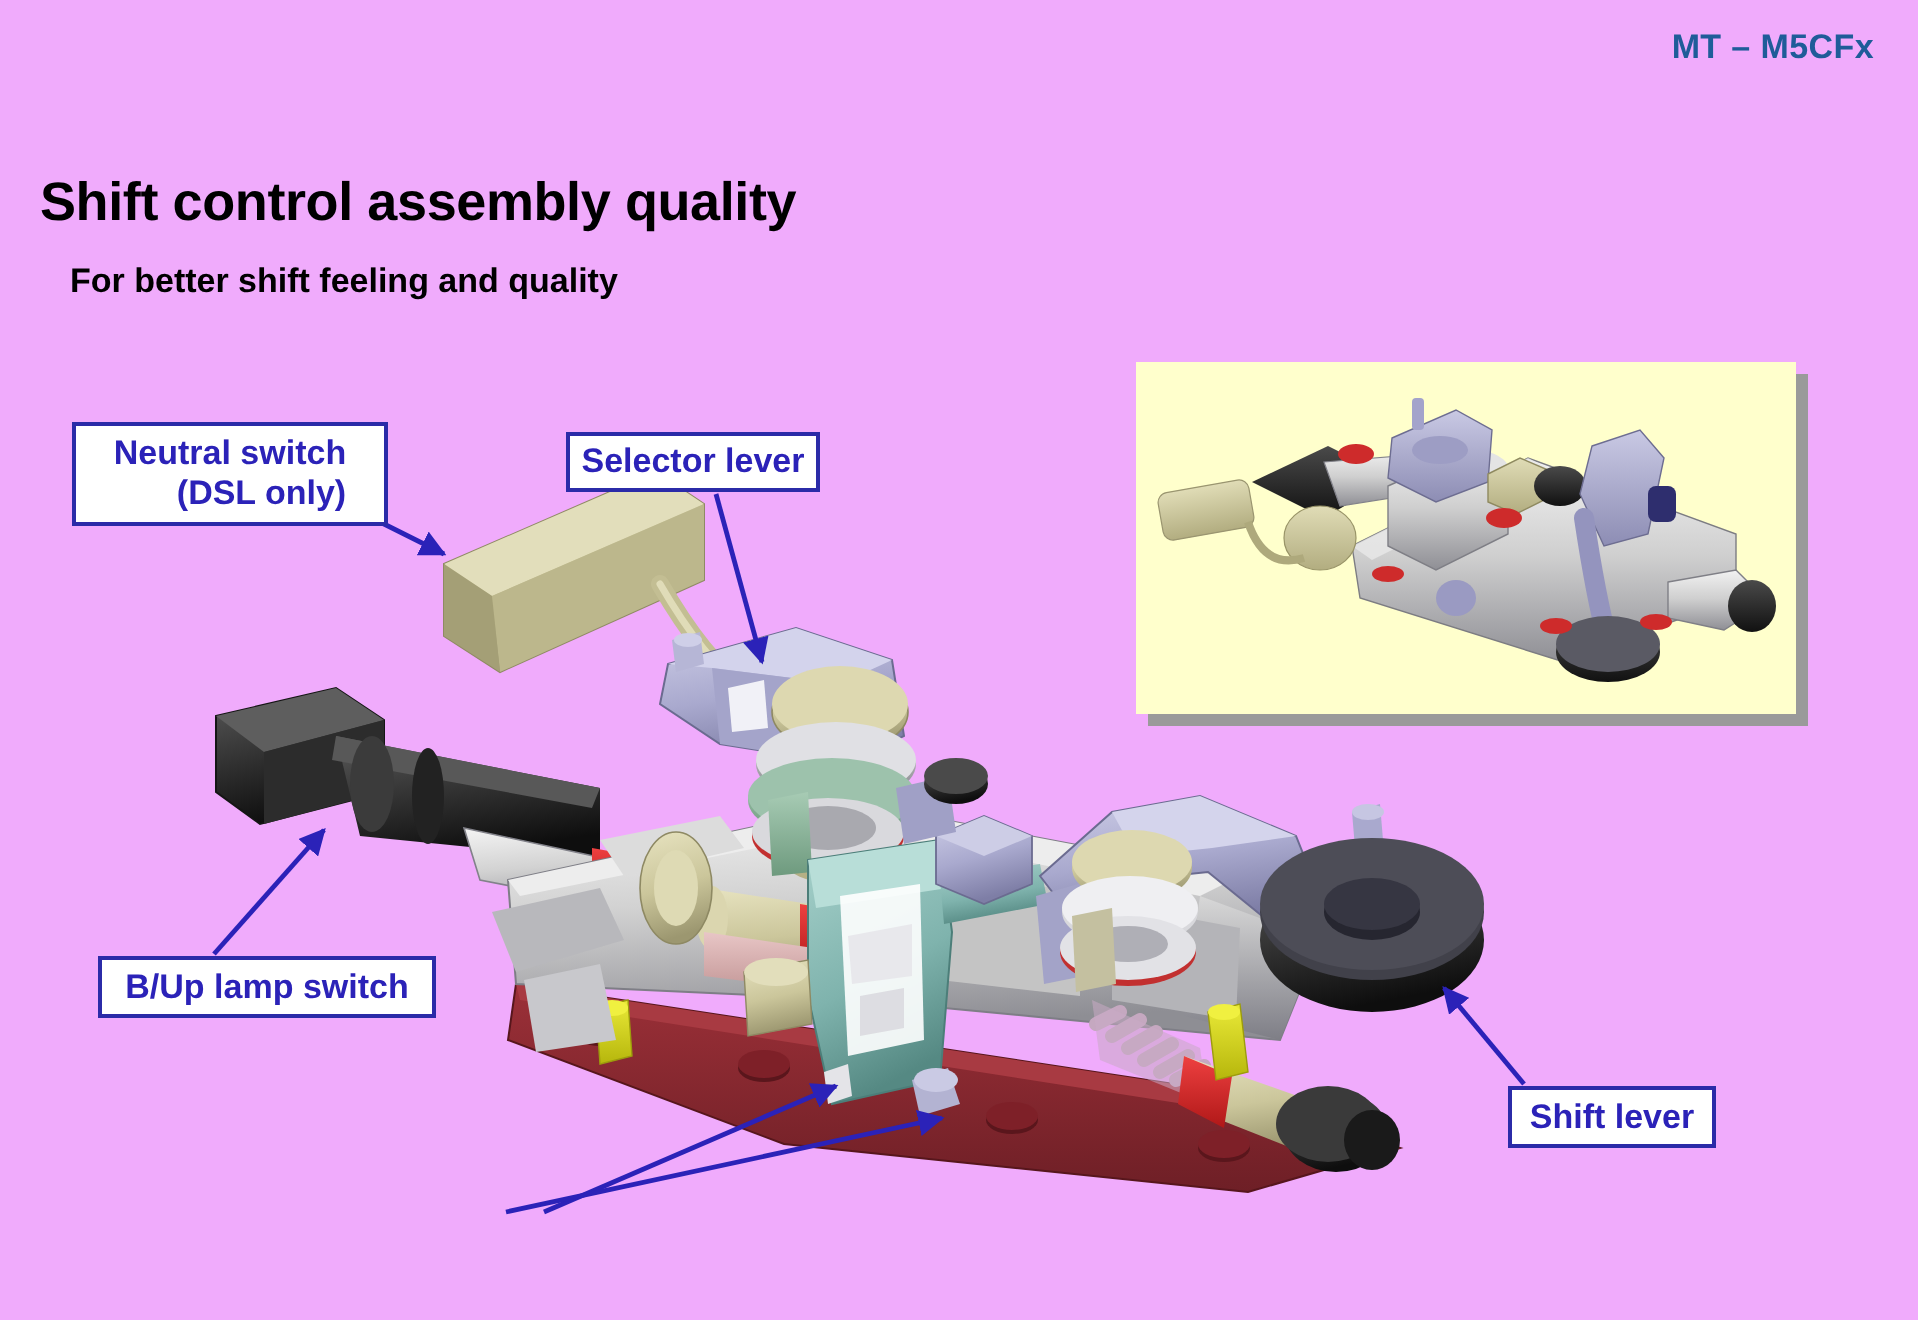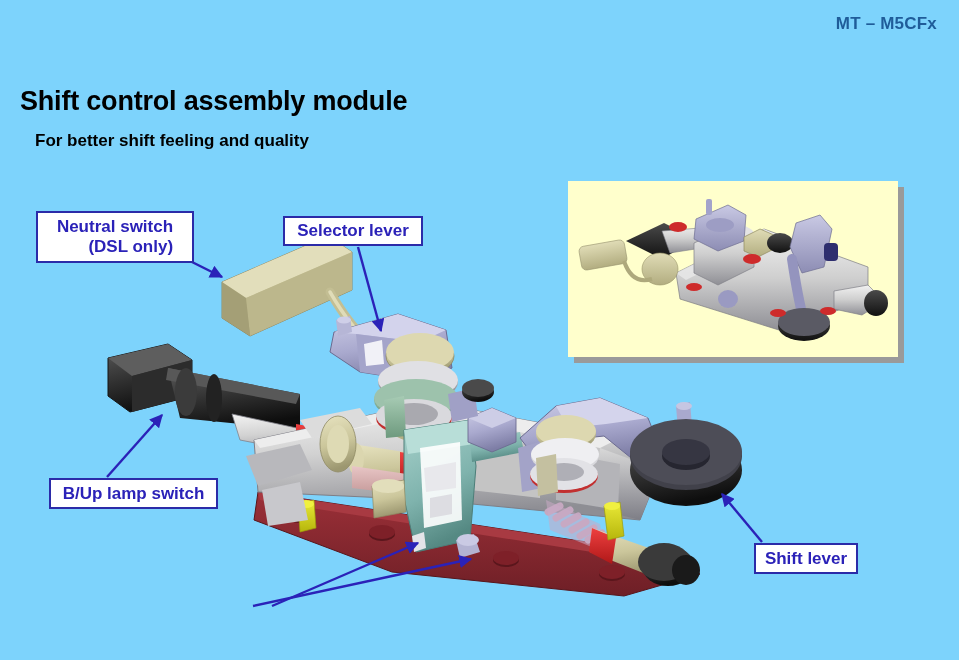--- a/index.html
+++ b/index.html
@@ -10,21 +10,21 @@
   body {
     width: 959px;
     height: 660px;
     position: relative;
     overflow: hidden;
     font-family: "Liberation Sans", sans-serif;
   }
   #slide {
     position: absolute;
     inset: 0;
-    background: #7dd3fc;
+    background: #f0abfc;
   }
   .header-tag {
     position: absolute;
     right: 22px;
     top: 14px;
     font-size: 17px;
     font-weight: bold;
     color: #1F5C99;
     letter-spacing: 0.2px;
     white-space: nowrap;
@@ -104,21 +104,21 @@
     pointer-events: none;
   }
 </style>
 </head>
 <body>
 
 <div id="slide">
 
   <div class="header-tag">MT – M5CFx</div>
 
-  <div class="slide-title">Shift control assembly module</div>
+  <div class="slide-title">Shift control assembly quality</div>
   <div class="slide-subtitle">For better shift feeling and quality</div>
 
   <div id="inset-shadow"></div>
 
   <div id="inset-frame">
     <svg id="inset-svg" width="330" height="176" viewBox="0 0 330 176">
       <defs>
         <linearGradient id="iMetal" x1="0" y1="0" x2="0" y2="1">
           <stop offset="0%" stop-color="#F2F2F2"></stop>
           <stop offset="48%" stop-color="#CFCFCF"></stop>
@@ -417,20 +417,20 @@
     <line x1="358" y1="247" x2="381" y2="331" stroke="#2B22B8" stroke-width="2.4" marker-end="url(#arrowBlue)"></line>
     <line x1="107" y1="477" x2="162" y2="415" stroke="#2B22B8" stroke-width="2.4" marker-end="url(#arrowBlue)"></line>
     <line x1="272" y1="606" x2="418" y2="543" stroke="#2B22B8" stroke-width="2.4" marker-end="url(#arrowBlue)"></line>
     <line x1="253" y1="606" x2="471" y2="559" stroke="#2B22B8" stroke-width="2.4" marker-end="url(#arrowBlue)"></line>
     <line x1="762" y1="542" x2="722" y2="494" stroke="#2B22B8" stroke-width="2.4" marker-end="url(#arrowBlue)"></line>
   </svg>
 
   <div class="callout" id="callout-neutral-switch" style="left:36px; top:211px; width:158px; height:52px;">Neutral switch
 (DSL only)</div>
 
-  <div class="callout" id="callout-selector-lever" style="left:283px; top:216px; width:140px; height:30px;">Selector lever</div>
+  <div class="callout" id="callout-selector-lever" style="left:283px; top:216px; width:127px; height:30px;">Selector lever</div>
 
   <div class="callout" id="callout-bup-lamp-switch" style="left:49px; top:478px; width:169px; height:31px;">B/Up lamp switch</div>
 
 
   <div class="callout" id="callout-shift-lever" style="left:754px; top:543px; width:104px; height:31px;">Shift lever</div>
 
 </div>
 
 </body></html>

